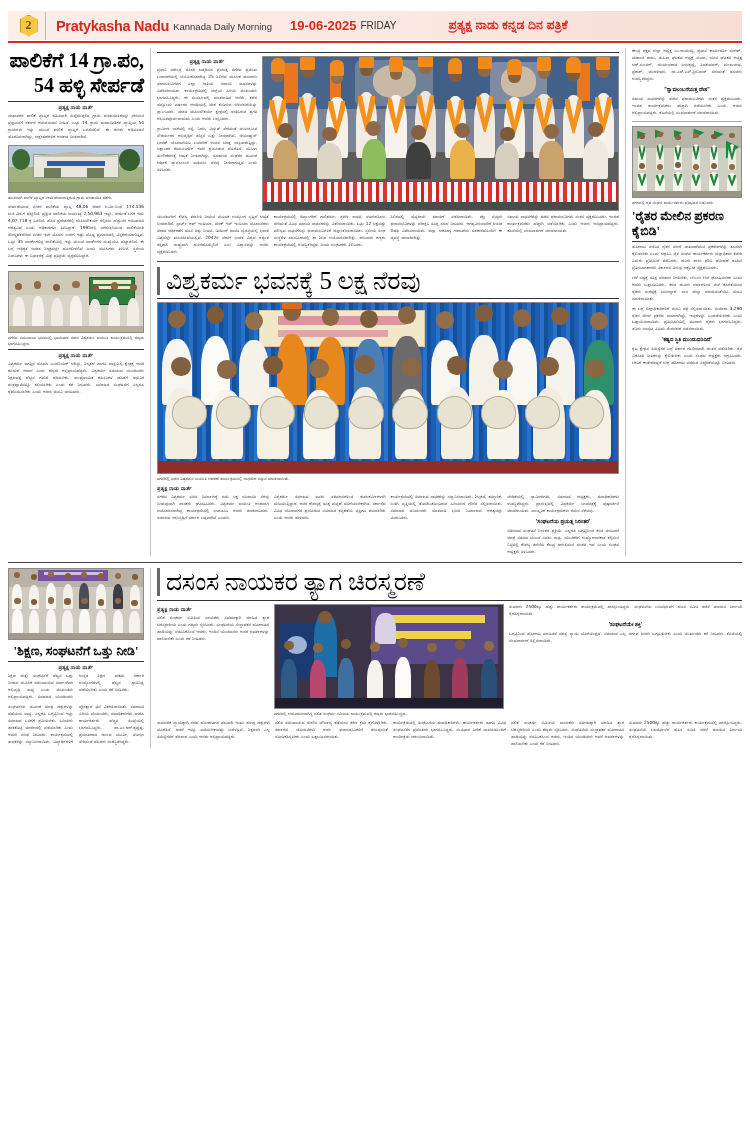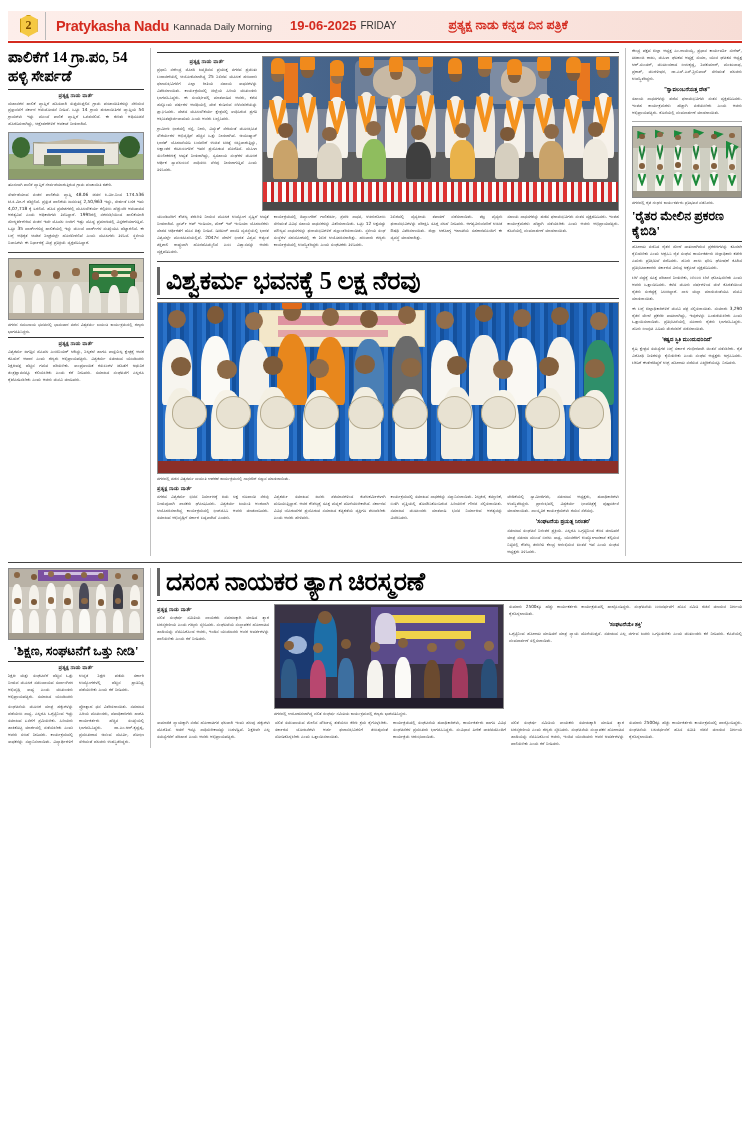--- a/index.html
+++ b/index.html
@@ -73,26 +73,26 @@
   .vline { width:1px; background:#c0c0c0; flex:none; }
 
   
   h1.hl-main {
     font-family:"Liberation Serif","DejaVu Serif",serif;
     font-weight:bold; font-size:28px; line-height:1.12; color:#000;
     letter-spacing:-0.4px; border-left:3px solid #666; padding-left:6px;
   }
   h1.hl-sec {
     font-family:"Liberation Serif","DejaVu Serif",serif;
-    font-weight:bold; font-size:25px; line-height:1.12; color:#000;
+    font-weight:normal; font-size:25px; line-height:1.12; color:#000;
     letter-spacing:-0.3px; border-left:3px solid #666; padding-left:6px;
   }
   h2.hl-left {
     font-family:"Liberation Serif","DejaVu Serif",serif;
-    font-weight:bold; font-size:15px; line-height:1.25; color:#000;
+    font-weight:bold; font-size:20px; line-height:1.25; color:#000;text-align:right;
   }
   h3.hl-small {
     font-family:"Liberation Serif","DejaVu Serif",serif;
     font-weight:bold; font-size:11.5px; line-height:1.25; color:#000;
     text-align:center;
   }
   h3.hl-sm-right {
     font-family:"Liberation Serif","DejaVu Serif",serif;
     font-weight:bold; font-size:12.5px; line-height:1.2; color:#000;
   }

